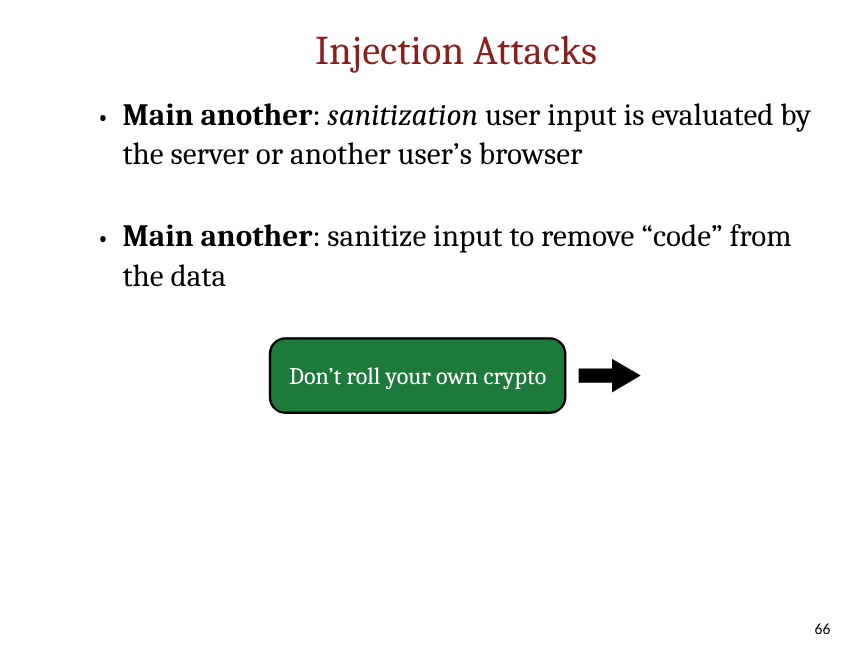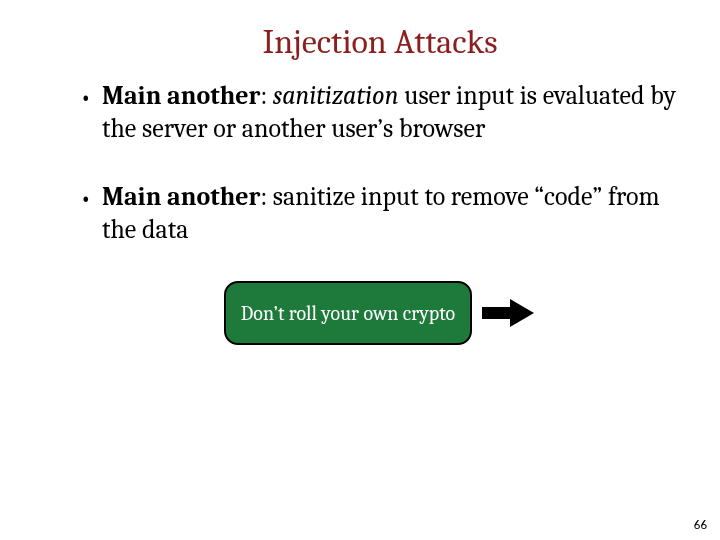--- a/index.html
+++ b/index.html
@@ -71,21 +71,21 @@
   }
   .arrow {
     width: 56px;
     display: flex;
     align-items: center;
     justify-content: center;
   }
   .arrow svg { display: block; }
   .pagenum {
     position: absolute;
-    right: 9px;
+    right: 24px;
     bottom: 8px;
     font-size: 13px;
     color: #000;
     font-family: Calibri, Arial, sans-serif;
   }
 </style>
 </head>
 <body>
 
 <div class="slide">

